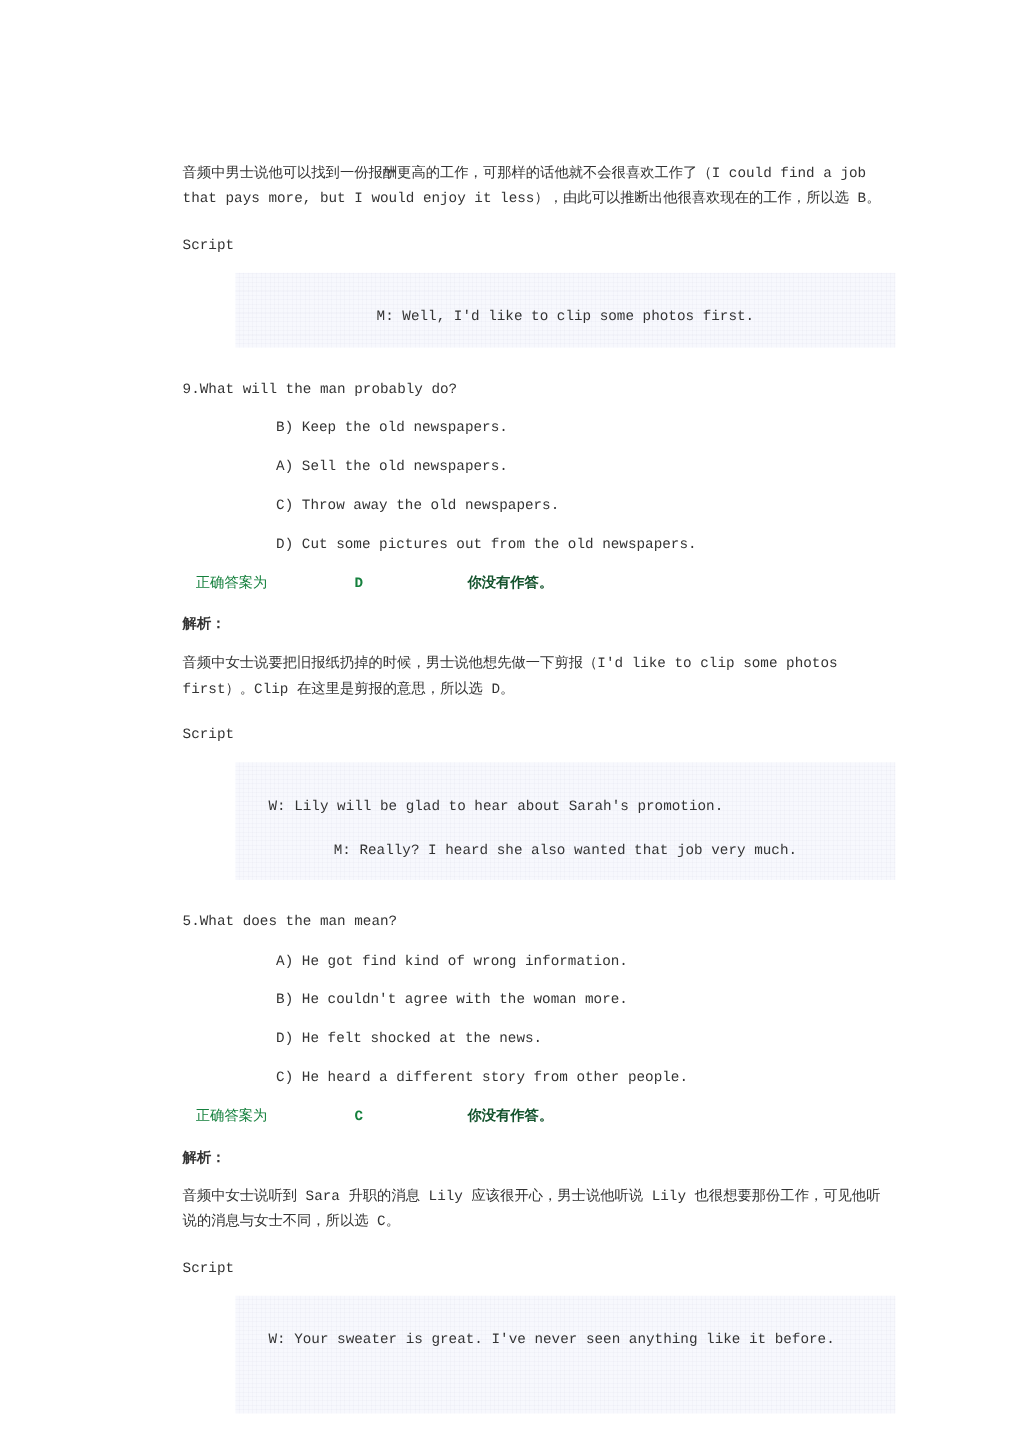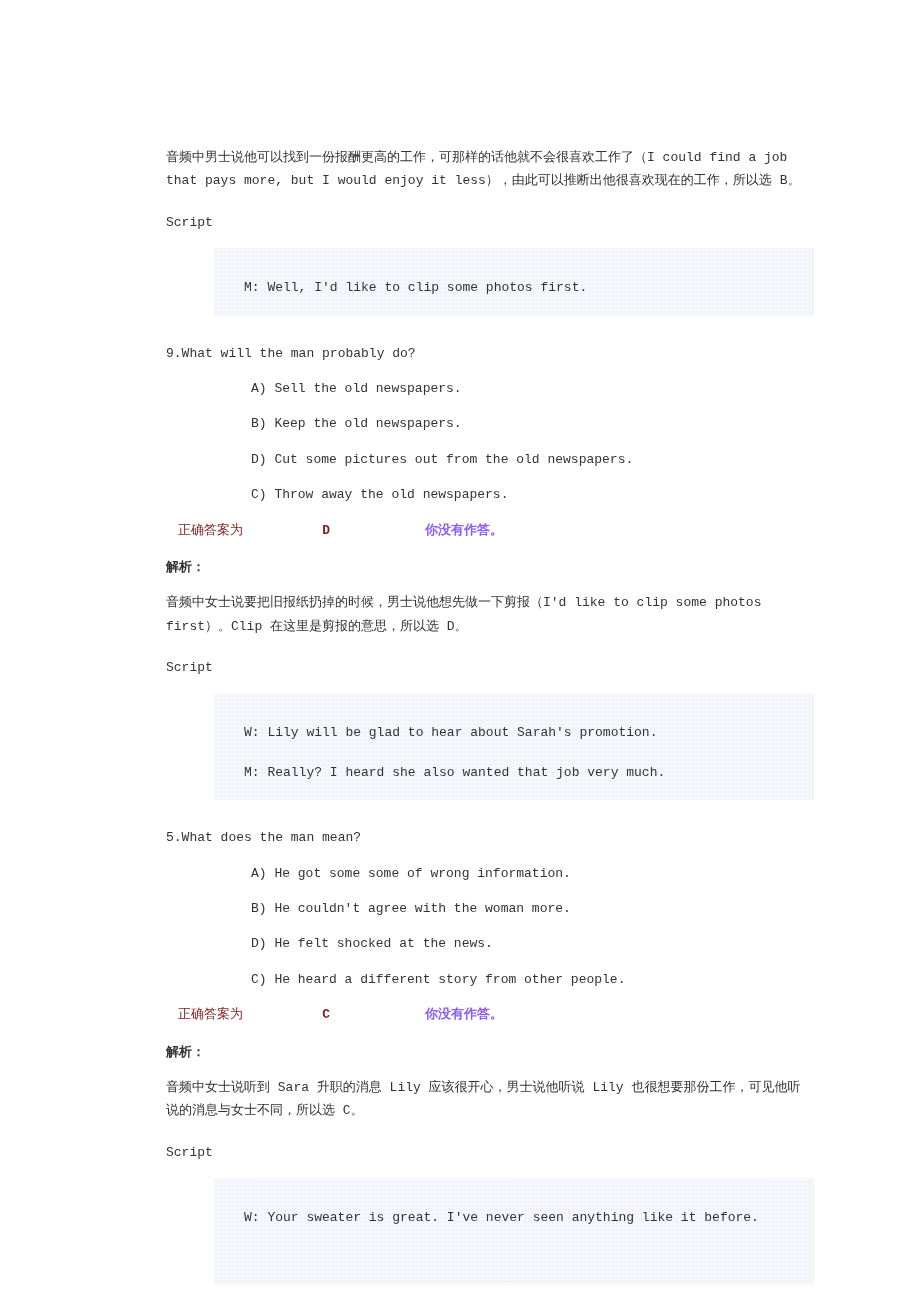--- a/index.html
+++ b/index.html
@@ -27,59 +27,60 @@
     padding: 16px 18px;
     margin-left: 60px;
     margin-right: 0;
     margin-bottom: 26px;
   }
   .script-line {
     margin-bottom: 16px;
   }
   .script-line:last-child {
     margin-bottom: 0;
+    text-align: center;
   }
   .question {
     margin-bottom: 6px;
   }
   .options {
     margin-left: 85px;
     margin-bottom: 6px;
   }
   .option {
     margin-bottom: 5px;
   }
   .answer-line {
     margin-bottom: 14px;
   }
-  .green { color: #7f1d1d; }
-  .red { color: #8b5cf6; font-family: Liberation Mono, monospace; }
+  .green { color: #15803d; }
+  .red { color: #14532d; font-family: Liberation Mono, monospace; }
   .bold { font-weight: bold; }
   .jiexi-label {
     font-weight: bold;
     margin-bottom: 12px;
   }
 </style>
 </head>
 <body>
 
 <div class="explain">音频中男士说他可以找到一份报酬更高的工作，可那样的话他就不会很喜欢工作了（I could find a job that pays more, but I would enjoy it less），由此可以推断出他很喜欢现在的工作，所以选 B。</div>
 
 <div class="script-label">Script</div>
 
 <div class="script-box">
   <div class="script-line">M: Well, I'd like to clip some photos first.</div>
 </div>
 
 <div class="question">9.What will the man probably do?</div>
 <div class="options">
+  <div class="option">B) Keep the old newspapers.</div>
   <div class="option">A) Sell the old newspapers.</div>
-  <div class="option">B) Keep the old newspapers.</div>
+  <div class="option">C) Throw away the old newspapers.</div>
   <div class="option">D) Cut some pictures out from the old newspapers.</div>
-  <div class="option">C) Throw away the old newspapers.</div>
 </div>
 <div class="answer-line">
   <span class="green">正确答案为</span>
   <span>&nbsp;&nbsp;</span>
   <span class="green bold">D</span>
   <span>&nbsp;&nbsp;&nbsp;&nbsp;</span>
   <span class="red bold">你没有作答。</span>
 </div>
 
 <div class="jiexi-label">解析：</div>
@@ -87,21 +88,21 @@
 
 <div class="script-label">Script</div>
 
 <div class="script-box">
   <div class="script-line">W: Lily will be glad to hear about Sarah's promotion.</div>
   <div class="script-line">M: Really? I heard she also wanted that job very much.</div>
 </div>
 
 <div class="question">5.What does the man mean?</div>
 <div class="options">
-  <div class="option">A) He got some some of wrong information.</div>
+  <div class="option">A) He got find kind of wrong information.</div>
   <div class="option">B) He couldn't agree with the woman more.</div>
   <div class="option">D) He felt shocked at the news.</div>
   <div class="option">C) He heard a different story from other people.</div>
 </div>
 <div class="answer-line">
   <span class="green">正确答案为</span>
   <span>&nbsp;&nbsp;</span>
   <span class="green bold">C</span>
   <span>&nbsp;&nbsp;&nbsp;&nbsp;</span>
   <span class="red bold">你没有作答。</span>

